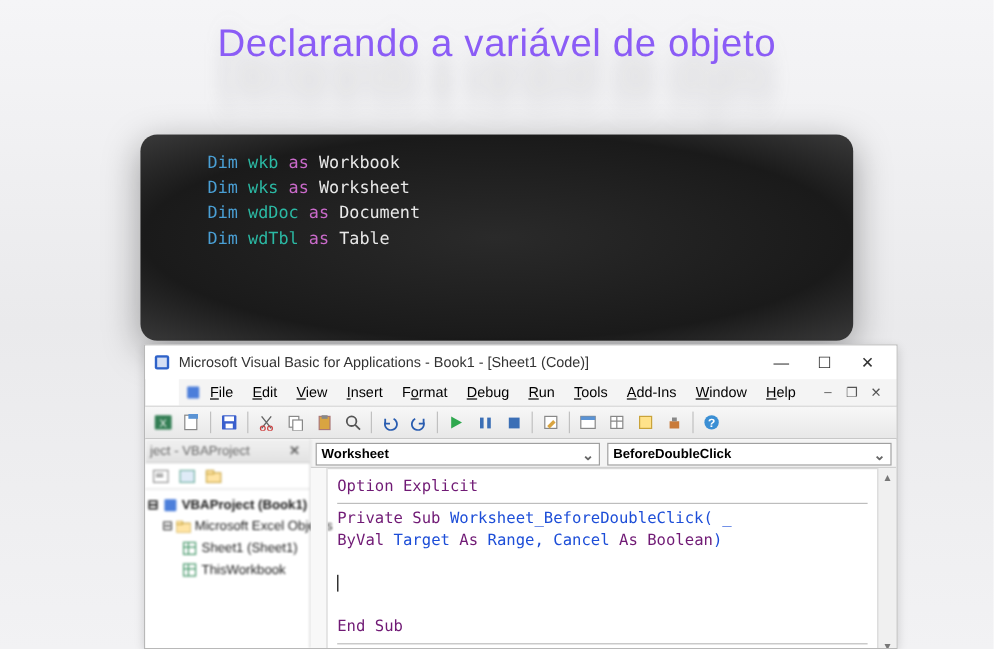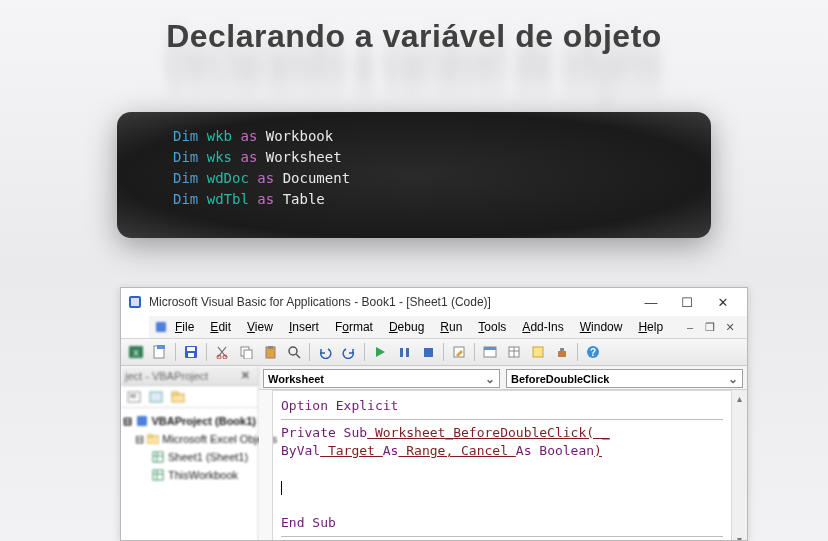--- a/index.html
+++ b/index.html
@@ -13,22 +13,22 @@
 }
 
 
 .hero-title {
   position: absolute;
   top: 18px;
   left: 0;
   right: 0;
   text-align: center;
   font-size: 32px;
-  font-weight: 700;
-  color: #404040;
+  font-weight: 400;
+  color: #8b5cf6;
   letter-spacing: 0.5px;
   filter: blur(0.5px);
 }
 .hero-title::before {
   content: attr(data-text);
   position: absolute;
   left: 0; right: 0;
   top: 2px;
   color: rgba(107,109,114,0.25);
   filter: blur(6px);
@@ -36,21 +36,21 @@
   transform-origin: top;
   z-index: -1;
 }
 
 
 .code-block {
   position: absolute;
   top: 112px;
   left: 117px;
   width: 594px;
-  height: 126px;
+  height: 172px;
   background: radial-gradient(ellipse at center, #2a2a2a 0%, #1a1a1a 70%, rgba(26,26,26,0.85) 100%);
   border-radius: 14px;
   padding: 14px 56px;
   font-family: Consolas, monospace;
   font-size: 14px;
   line-height: 21px;
   color: #e8e8e8;
   box-shadow: 0 8px 30px rgba(0,0,0,0.35);
 }
 .code-line { white-space: pre; }
@@ -217,21 +217,21 @@
 .code-text {
   flex: 1;
   padding: 6px 8px;
   font-family: Consolas, monospace;
   font-size: 13px;
   line-height: 18px;
   border-top: 1px solid #d8d8d8;
   position: relative;
 }
 .vb-kw { color: #701a75; }
-.vb-txt { color: #7f1d1d; text-decoration: underline; }
+.vb-txt { color: #1d4ed8; }
 .hr-line { border: none; border-top: 1px solid #bdbdbd; margin: 4px 0; }
 .cursor-line {
   display: inline-block;
   width: 1px; height: 14px;
   background: #000;
   vertical-align: middle;
 }
 .scroll-v {
   width: 16px;
   background: #f0f0f0;

